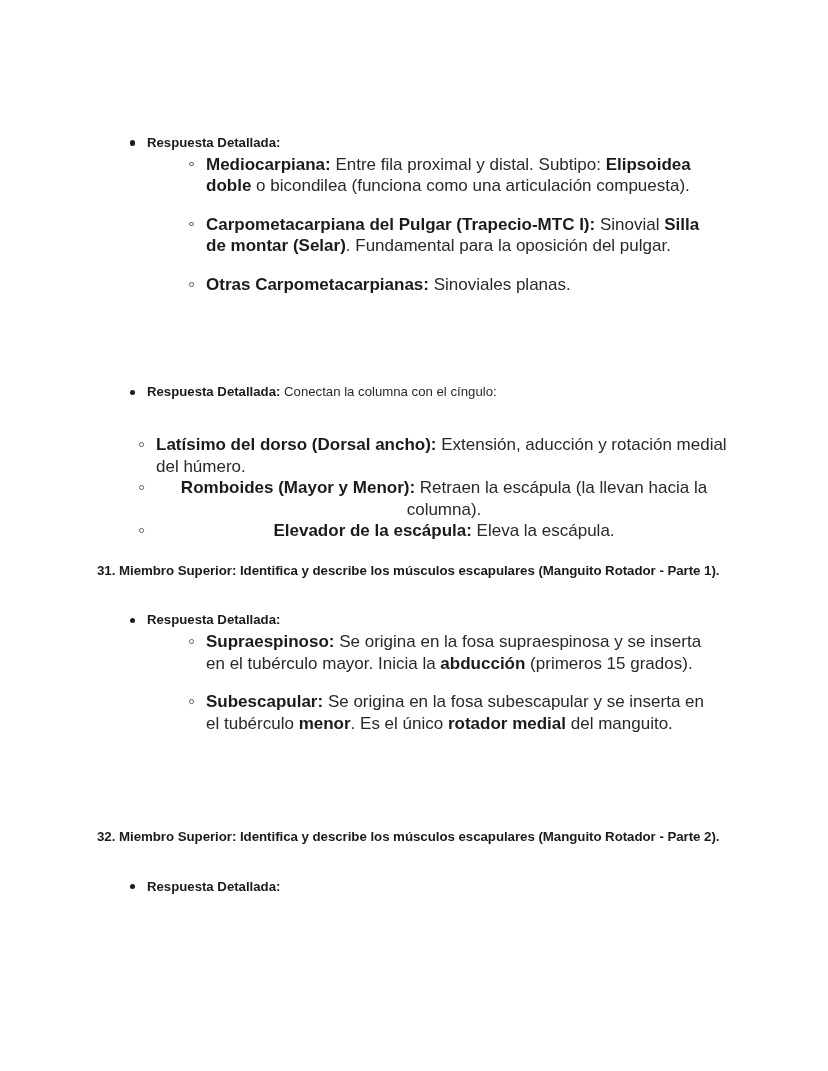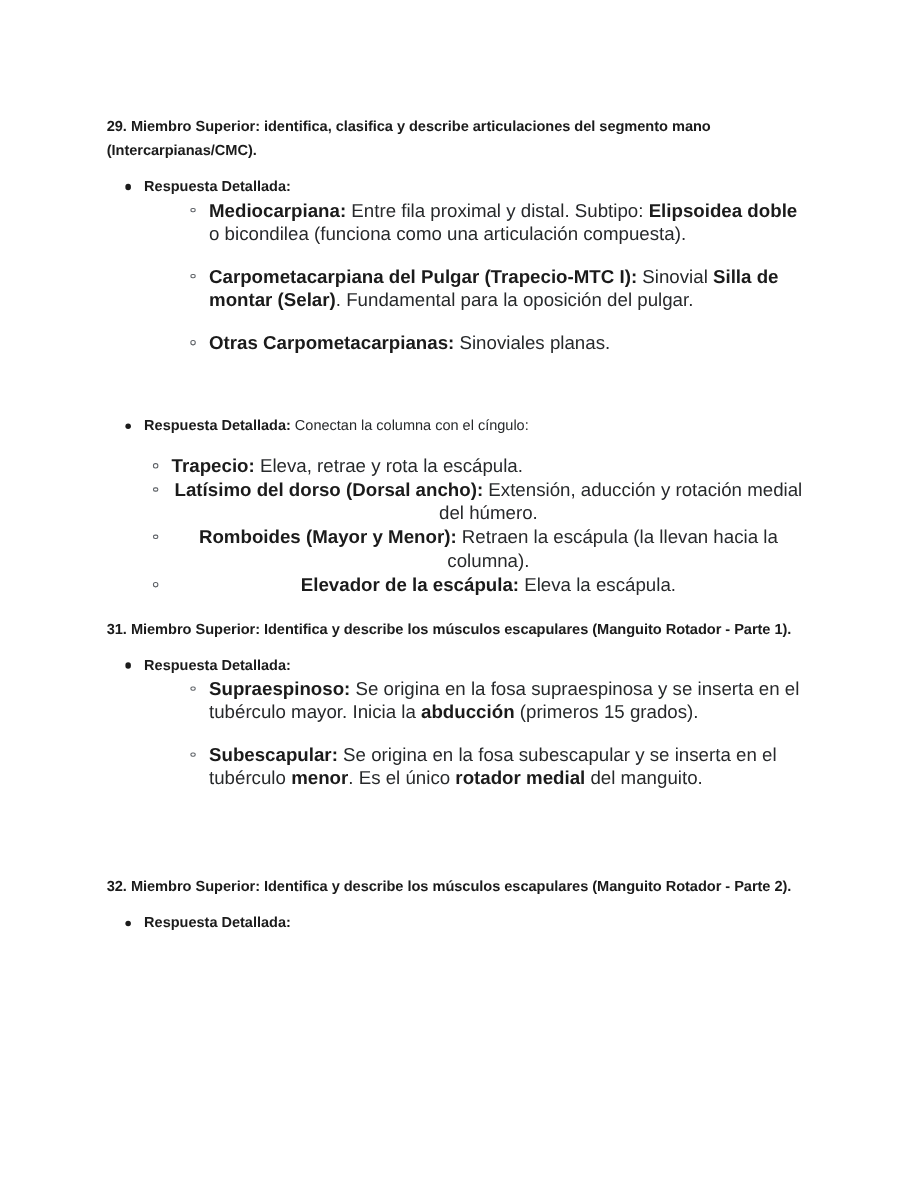--- a/index.html
+++ b/index.html
@@ -31,21 +31,21 @@
     line-height: 21.5px;
     letter-spacing: -0.05px;
     color: #1b1b1b;
     margin: 0;
     max-width: 634px;
   }
 
   
   ul.lvl1 {
     list-style: none;
-    margin: 0;
+    margin: 16px;
     padding: 0;
   }
   ul.lvl1 > li {
     position: relative;
     padding-left: 34px;
     font-size: 13.2px;
     line-height: 21.5px;
     color: #27292b;
     max-width: 600px;
   }
@@ -96,21 +96,20 @@
   .sp-30-lists { height: 15px; }
   .sp-30-31 { height: 18px; }
   .sp-31-32 { height: 76px; }
 </style>
 </head>
 <body>
 
 <div class="page">
 
   <div>
-    <p class="q-heading">29. Miembro Superior: identifica, clasifica y describe articulaciones del segmento mano (Intercarpianas/CMC).</p>
     <div class="gap-heading-to-list"></div>
     <ul class="lvl1">
       <li>
         <span class="marker"></span>
         <b>Respuesta Detallada:</b><span></span>
         <ul class="lvl2 lvl2-spaced">
           <li>
             <span class="marker"></span>
             <b>Mediocarpiana:</b><span> Entre fila proximal y distal. Subtipo: </span><b>Elipsoidea doble</b><span> o bicondilea (funciona como una articulación compuesta).</span>
           </li>
@@ -132,24 +131,20 @@
   <div>
     <div class="gap-heading-to-list"></div>
     <ul class="lvl1">
       <li>
         <span class="marker"></span>
         <b>Respuesta Detallada:</b><span> Conectan la columna con el cíngulo:</span>
       </li>
     </ul>
     <div class="sp-30-lists"></div>
     <ul class="lvl2 lvl2-tight">
-      <li>
-        <span class="marker"></span>
-        <b>Trapecio:</b><span> Eleva, retrae y rota la escápula.</span>
-      </li>
       <li>
         <span class="marker"></span>
         <b>Latísimo del dorso (Dorsal ancho):</b><span> Extensión, aducción y rotación medial del húmero.</span>
       </li>
       <li>
         <span class="marker"></span>
         <b>Romboides (Mayor y Menor):</b><span> Retraen la escápula (la llevan hacia la columna).</span>
       </li>
       <li>
         <span class="marker"></span>

